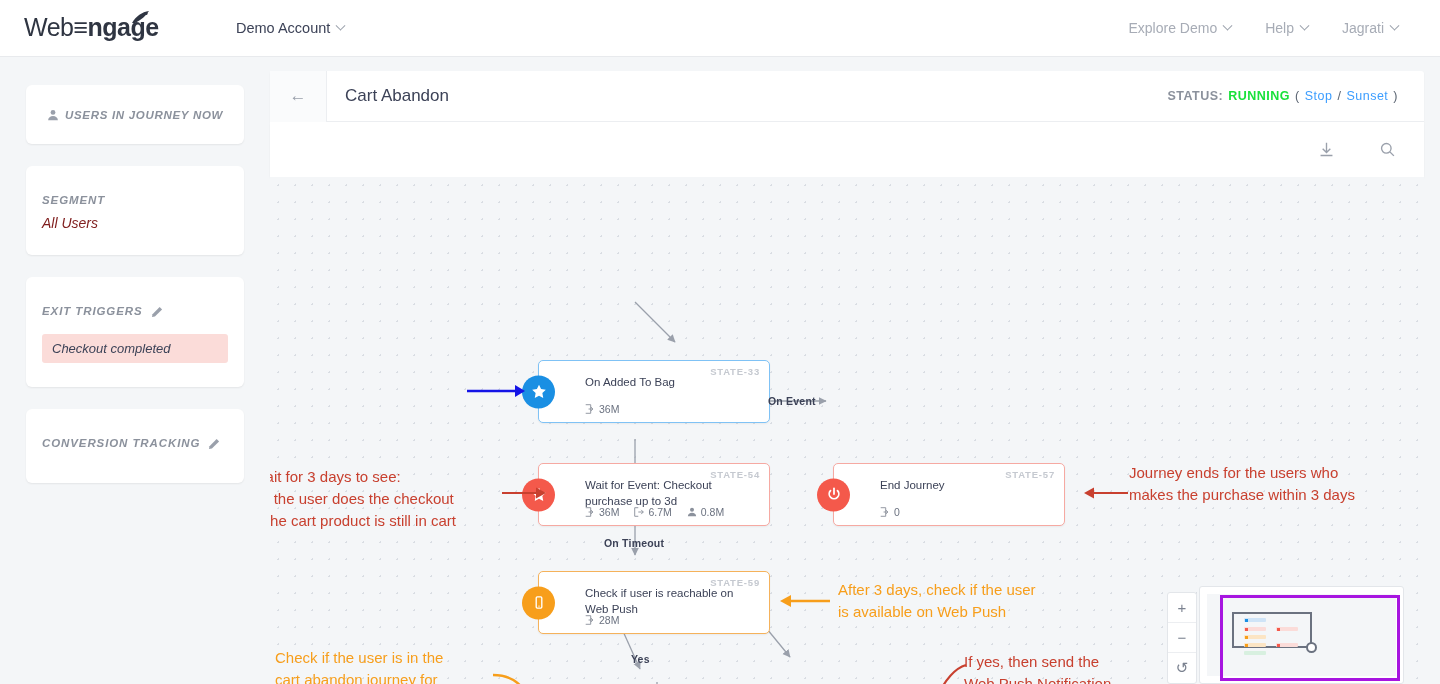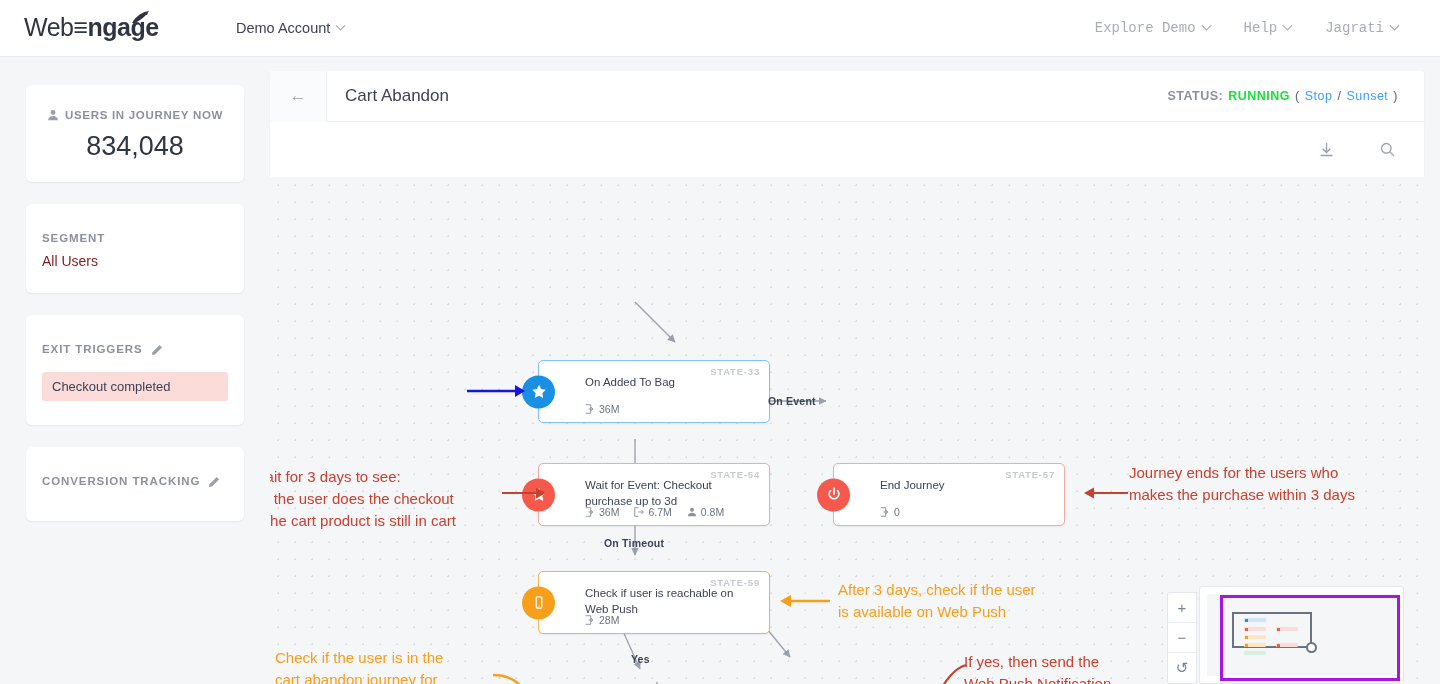--- a/index.html
+++ b/index.html
@@ -30,35 +30,35 @@
     display: flex; align-items: center; gap: 7px; cursor: pointer;
   }
   .chev {
     display:inline-block; width:7px; height:7px;
     border-right:1.6px solid #9aa0ab; border-bottom:1.6px solid #9aa0ab;
     transform: rotate(45deg) translate(-2px,-2px);
   }
   .nav-right {
     margin-left:auto; display:flex; gap:34px;
     margin-right: 42px;
-    font-family: Liberation Mono, monospace;
   }
   .nav-item {
     font-size: 14px; color:#a7acb6; display:flex; align-items:center; gap:7px;
     cursor:pointer;
   }
 
   
   .sidebar {
     position:absolute; top:57px; left:0; width:270px; height:627px;
     background:#f4f6f8; padding: 28px 26px 0 26px;
   }
   .card {
     background:#fff; border-radius:6px; box-shadow:0 1px 2px rgba(0,0,0,.07);
     margin-bottom: 22px;
+    font-style: italic;
   }
   .card-stats { padding: 22px 16px 20px 16px; text-align:center; }
   .stats-title {
     font-size:11.5px; letter-spacing:.7px; color:#8b919c; font-weight:600;
     display:flex; align-items:center; justify-content:center; gap:6px;
     flex-wrap:wrap; line-height:1.45;
   }
   .person-ico { width:12px; height:12px; fill:#9aa0ab; }
   .stats-big { font-size:27px; color:#2f3542; margin-top:7px; font-weight:400; }
   .stats-split {
@@ -236,21 +236,20 @@
 <div class="sidebar">
 
   <div class="card card-stats">
     <div class="stats-title">
       <svg class="person-ico" viewBox="0 0 16 16">
         <circle cx="8" cy="4.5" r="3.2"></circle>
           <path d="M1.5 15c0-3.6 2.9-5.8 6.5-5.8s6.5 2.2 6.5 5.8z"></path>
       </svg>
       <span>USERS IN JOURNEY NOW</span>
     </div>
-    <div class="stats-big">834,048</div>
   </div>
 
   <div class="card card-pad">
     <div class="sec-label">SEGMENT</div>
     <div class="sec-value">All Users</div>
   </div>
 
   <div class="card card-pad">
     <div class="sec-label">
       <span>EXIT TRIGGERS</span>

